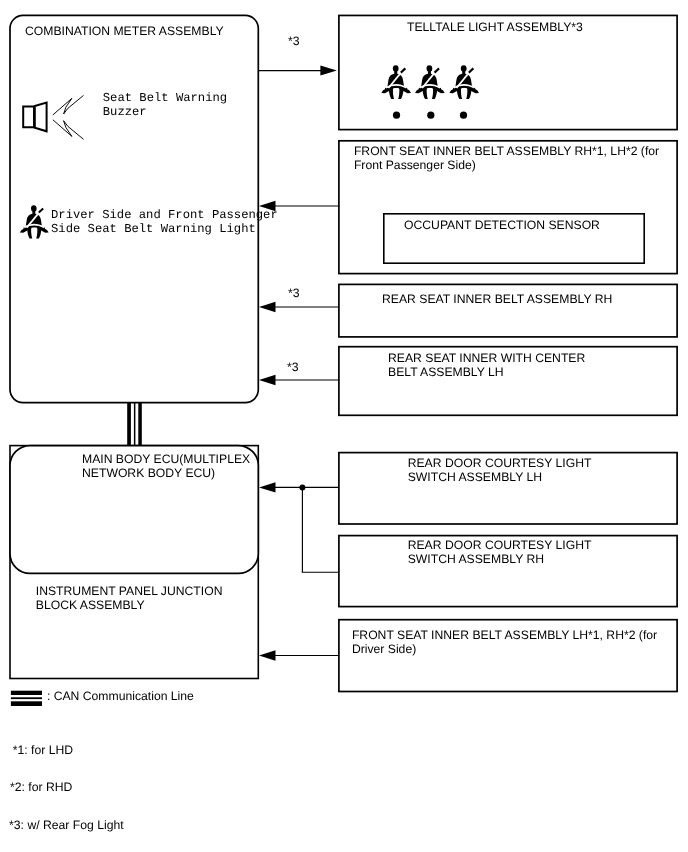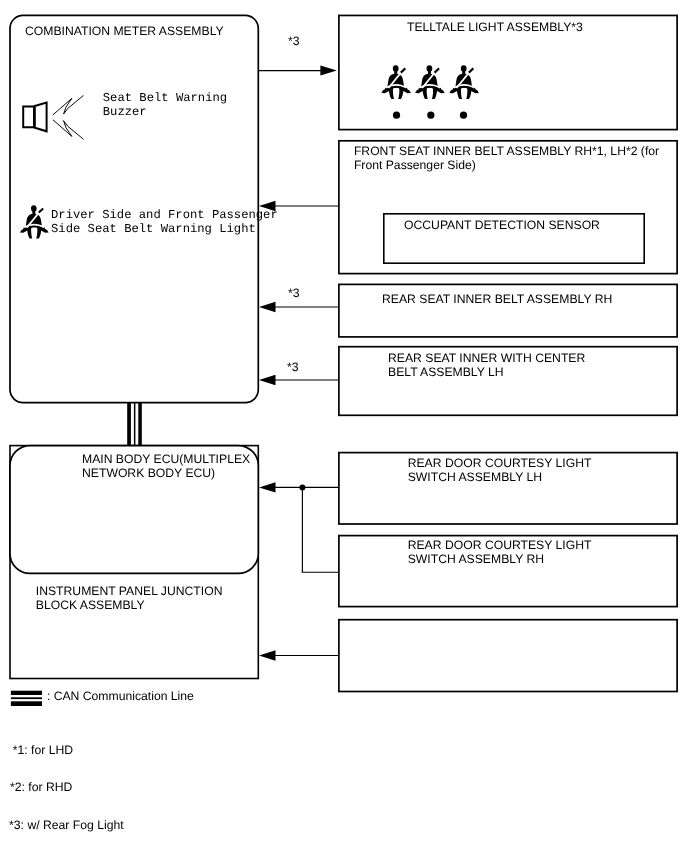--- a/index.html
+++ b/index.html
@@ -133,20 +133,22 @@
 <div class="t" style="left:404px;top:217.8px;">OCCUPANT DETECTION SENSOR</div>
 
 <div class="t" style="left:382px;top:291.5px">REAR SEAT INNER BELT ASSEMBLY RH</div>
 <div class="t" style="left:388px;top:350.9px;">REAR SEAT INNER WITH CENTER
 BELT ASSEMBLY LH</div>
 
 <div class="t" style="left:407.7px;top:456.2px;">REAR DOOR COURTESY LIGHT
 SWITCH ASSEMBLY LH</div>
 <div class="t" style="left:407.7px;top:538.3px;">REAR DOOR COURTESY LIGHT
 SWITCH ASSEMBLY RH</div>
+<div class="t" style="left:351.9px;top:627.7px;">FRONT SEAT INNER BELT ASSEMBLY LH*1, RH*2 (for
+Driver Side)</div>
 
 <div class="t" style="left:288.1px;top:33.8px;">*3</div>
 <div class="t" style="left:288.1px;top:285.8px;">*3</div>
 <div class="t" style="left:287.1px;top:359.9px;">*3</div>
 
 <div class="t" style="left:46.9px;top:688.8px;">: CAN Communication Line</div>
 <div class="t" style="left:12.8px;top:742.8px;text-align:center;">*1: for LHD</div>
 <div class="t" style="left:10px;top:780px;">*2: for RHD</div>
 <div class="t" style="left:9.1px;top:817.8px;">*3: w/ Rear Fog Light</div>
 

